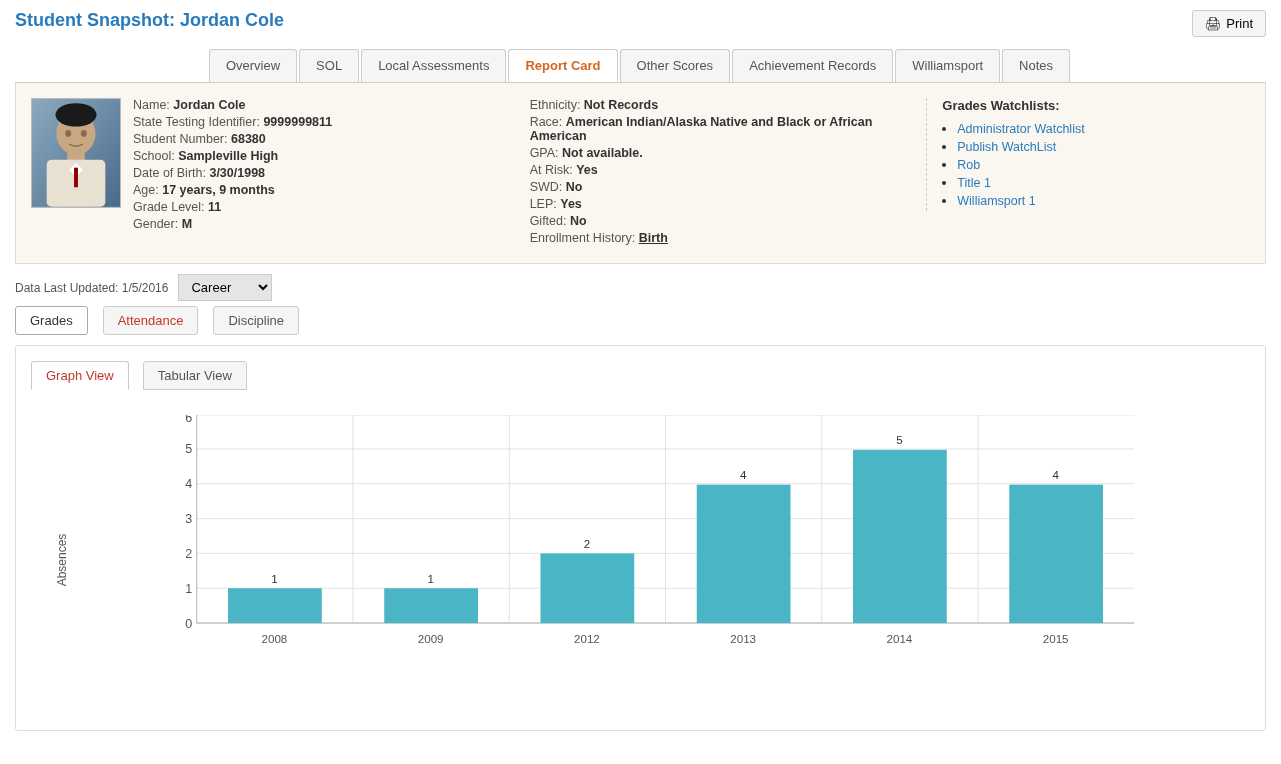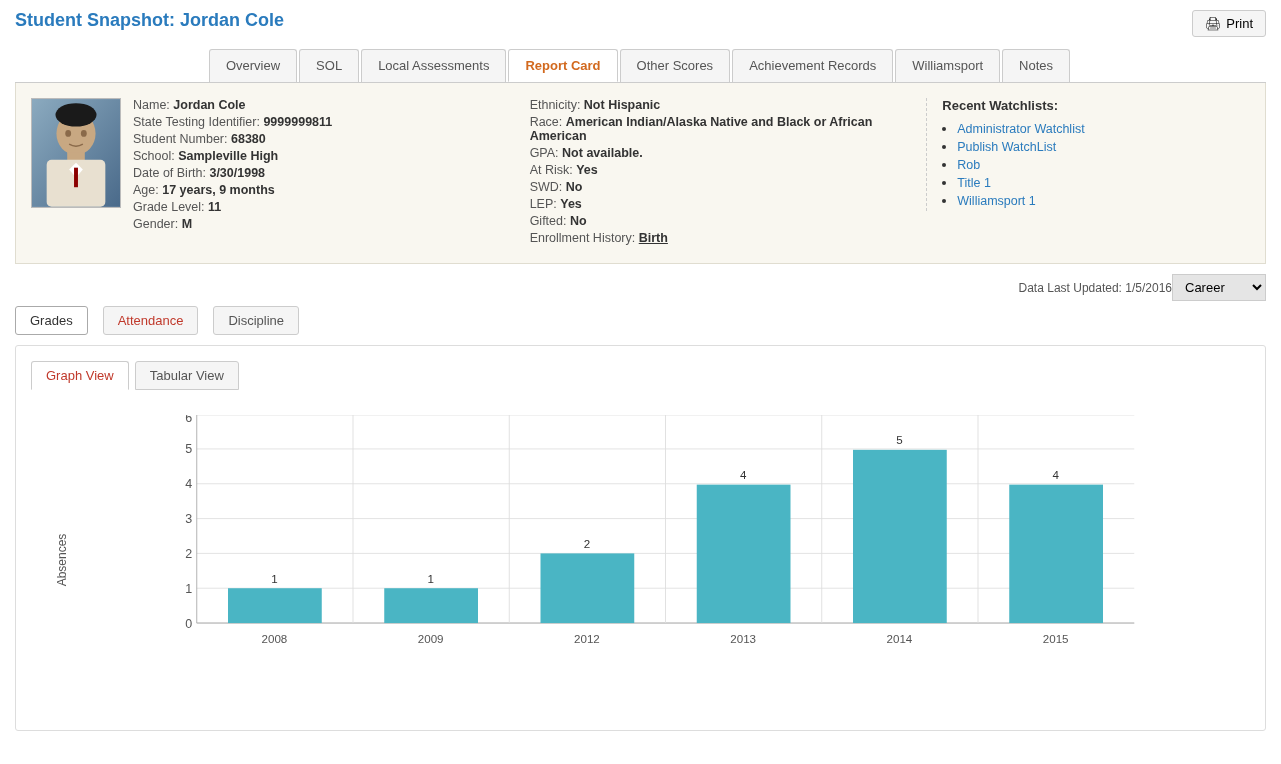--- a/index.html
+++ b/index.html
@@ -28,31 +28,31 @@
     .detail-row .value { font-weight: bold; color: #333; }
 
     .student-extra { flex: 1; }
     .student-watchlist { flex: 0.8; border-left: 1px dashed #ccc; padding-left: 15px; }
     .watchlist-title { font-weight: bold; margin-bottom: 8px; font-size: 13px; }
     .watchlist-items { list-style: disc; padding-left: 15px; }
     .watchlist-items li { margin-bottom: 3px; }
     .watchlist-items li a { color: #2a7bbd; text-decoration: none; font-size: 12.5px; }
 
     
-    .data-updated-row { text-align: right; margin: 8px 0 5px 0; display: flex; justify-content: flex-end; align-items: center; font-size: 12px; color: #555; }
+    .data-updated-row { text-align: right; margin: 8px 0 5px 0; display: flex; justify-content: flex-start; align-items: center; gap: 10px; font-size: 12px; color: #555; }
     .career-select { padding: 4px 8px; border: 1px solid #ccc; font-size: 13px; background: #e5e5e5; }
 
     
     .sub-tabs-row { display: flex; gap: 15px; margin-bottom: 10px; }
     .sub-tab { padding: 6px 14px; border: 1px solid #ccc; background: #f5f5f5; cursor: pointer; font-size: 13px; color: #555; border-radius: 3px; }
     .sub-tab.active { background: #fff; color: #333; border-color: #aaa; }
 
     
     .chart-container { border: 1px solid #ddd; border-radius: 3px; padding: 15px; background: #fff; }
-    .view-tabs { display: flex; gap: 4px; margin-bottom: 15px; }
+    .view-tabs { display: flex; gap: 12px; margin-bottom: 15px; }
     .view-tab { padding: 6px 14px; border: 1px solid #ccc; background: #f5f5f5; cursor: pointer; font-size: 13px; color: #555; border-radius: 3px 3px 0 0; margin-right: 2px; }
     .view-tab.active { background: #fff; color: #c0392b; border-bottom: 1px solid #fff; }
   </style>
 </head>
 <body>
 
 <div class="page-wrapper">
 
   <div class="page-header">
     <h1 class="page-title">
@@ -138,21 +138,21 @@
       </div>
       <div class="detail-row">
         <span class="label">Gender:</span>
         <span class="value">M</span>
       </div>
     </div>
 
     <div class="student-extra">
       <div class="detail-row">
         <span class="label">Ethnicity:</span>
-        <span class="value">Not Hispanic</span>
+        <span class="value">Not Records</span>
       </div>
       <div class="detail-row">
         <span class="label">Race:</span>
         <span class="value">American Indian/Alaska Native and Black or African American</span>
       </div>
       <div class="detail-row">
         <span class="label">GPA:</span>
         <span class="value">Not available.</span>
       </div>
       <div class="detail-row">
@@ -171,21 +171,21 @@
         <span class="label">Gifted:</span>
         <span class="value">No</span>
       </div>
       <div class="detail-row">
         <span class="label">Enrollment History:</span>
         <a href="#" style="color:#333; font-weight:bold; text-decoration:underline; font-size:12.5px;">Birth</a>
       </div>
     </div>
 
     <div class="student-watchlist">
-      <div class="watchlist-title">Recent Watchlists:</div>
+      <div class="watchlist-title">Grades Watchlists:</div>
       <ul class="watchlist-items">
         <li><a href="#">Administrator Watchlist</a></li>
         <li><a href="#">Publish WatchList</a></li>
         <li><a href="#">Rob</a></li>
         <li><a href="#">Title 1</a></li>
         <li><a href="#">Williamsport 1</a></li>
       </ul>
     </div>
   </div>
 

